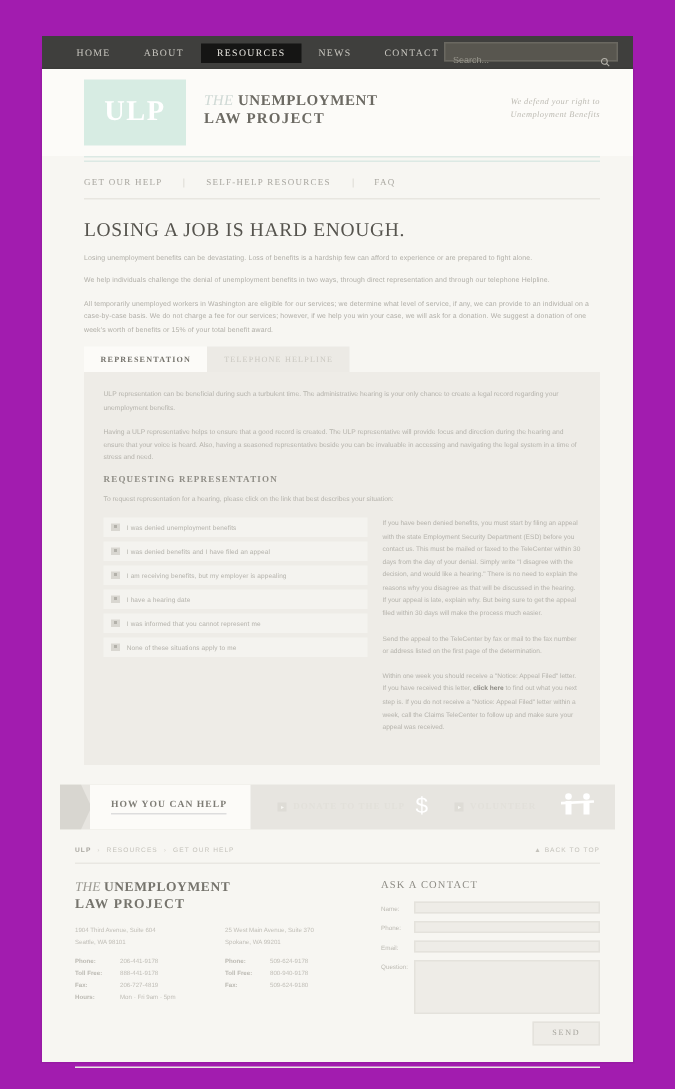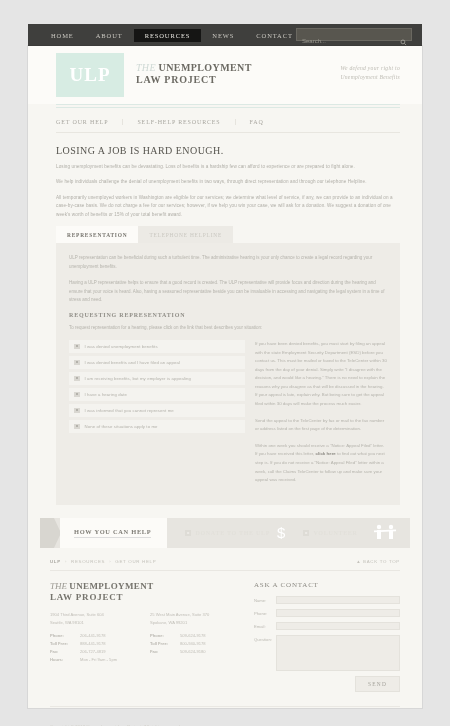--- a/index.html
+++ b/index.html
@@ -3,21 +3,21 @@
 <meta charset="utf-8">
 <style>
   * { box-sizing: border-box; }
   html, body { margin:0; padding:0; }
   body {
     width:450px; height:726px;
     background:#3a3a38;
     font-family:"Liberation Sans", sans-serif;
     overflow:hidden;
   }
-  .page { position:relative; width:450px; height:726px; background:#e5e5e5; }
+  .page { position:relative; width:450px; height:726px; background:#a21caf; }
 
   
   .topbar {
     position:absolute; left:28px; top:24px; width:394px; height:22px;
     background:#3f3f3d;
     display:flex; align-items:center;
   }
   .topnav { display:flex; align-items:center; gap:0; padding-left:12px; }
   .topnav a {
     color:#c9c7c0; font-family:"Liberation Serif", serif;
@@ -80,21 +80,21 @@
     color:#a9a7a0; text-decoration:none; padding:0 14px; white-space:nowrap;
     border-right:1px solid #e6e4de; line-height:1;
   }
   .subnav a:first-child { padding-left:0; }
   .subnav a:last-child { border-right:0; }
   .subnav-line { margin:0 22px 0 28px; height:1px; background:#e8e6e0; }
 
   
   .main { padding:10px 22px 0 28px; }
   h1.title {
-    font-family:"Liberation Serif", serif; font-size:10px; color:#56544e;
+    font-family:"Liberation Serif", serif; font-size:13px; color:#56544e;
     letter-spacing:.45px; margin:2px 0 7px 0; font-weight:normal;
   }
   p.body {
     font-size:4.6px; color:#b0aea7; line-height:1.85; margin:0 0 7px 0;
     letter-spacing:.1px;
   }
 
   
   .tabs { display:flex; margin-top:6px; }
   .tab {

